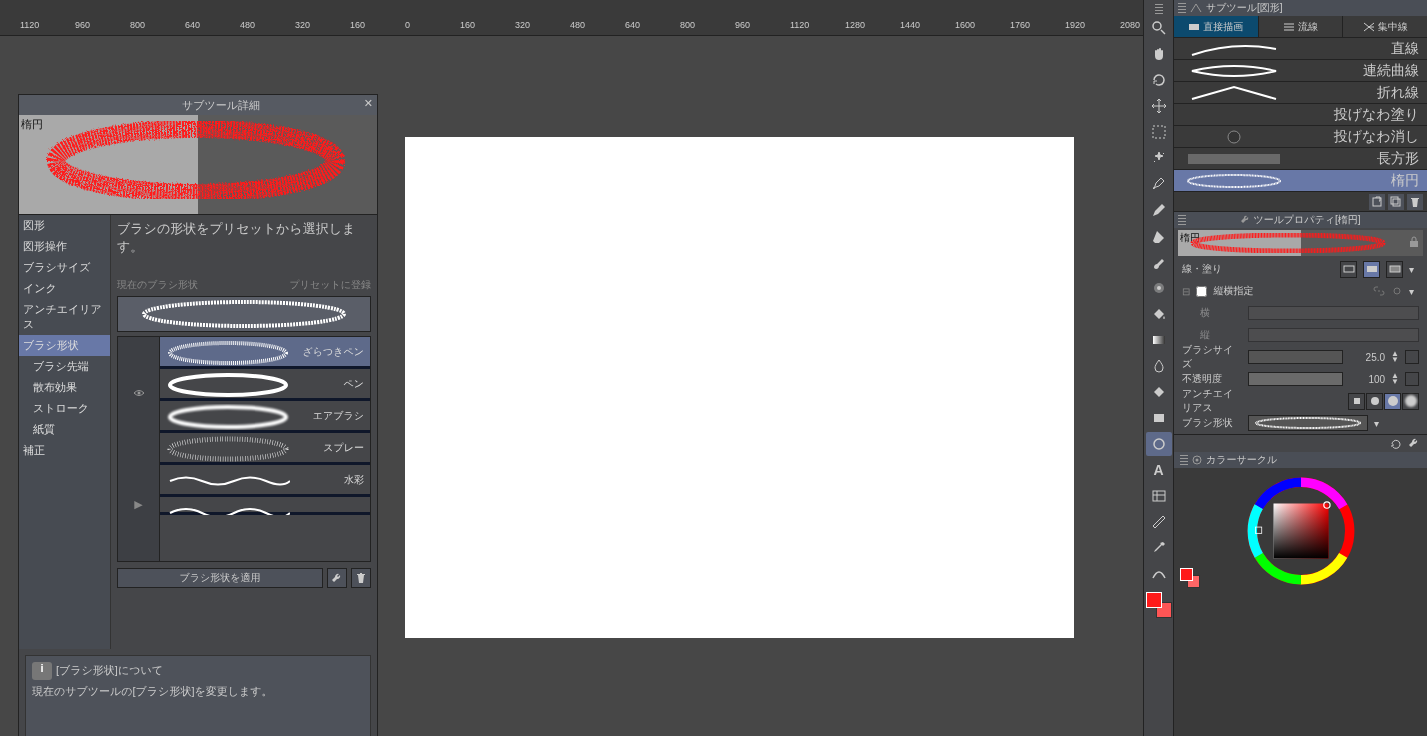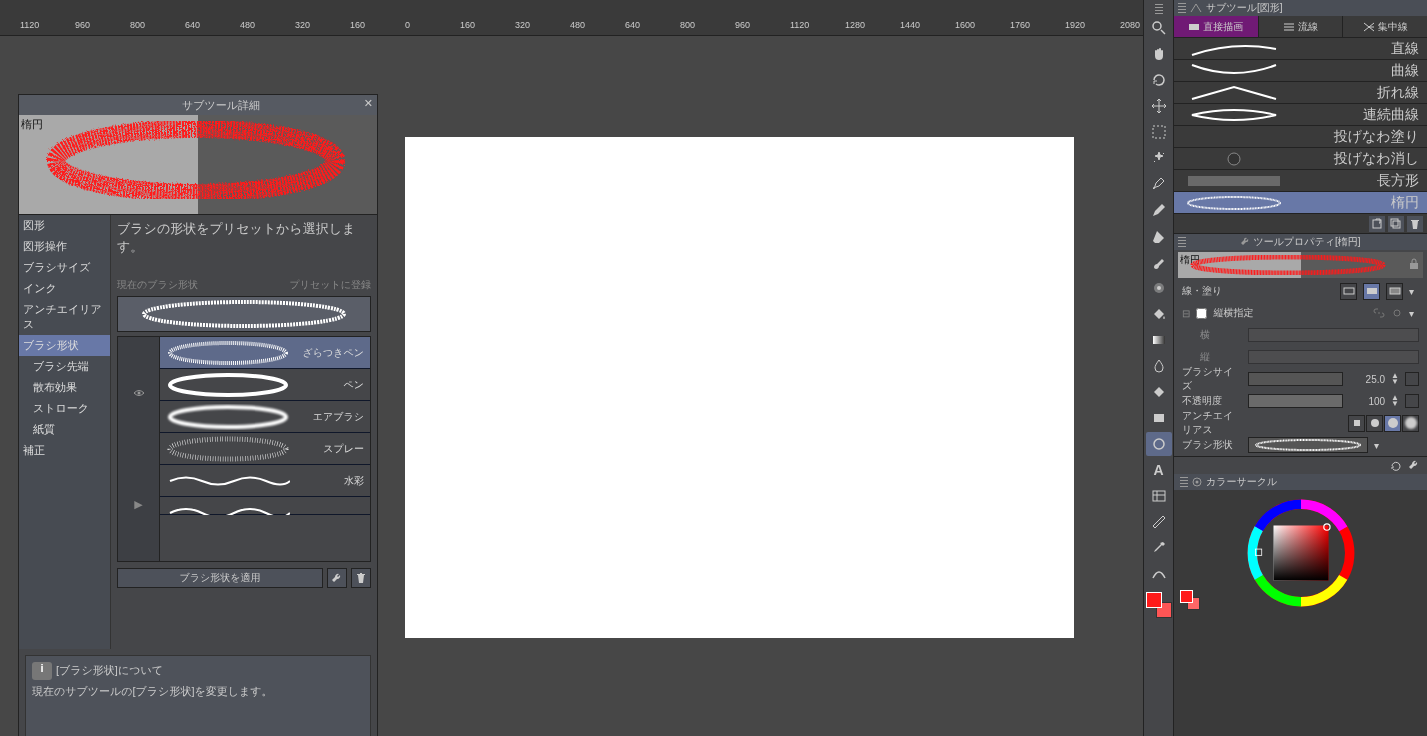--- a/index.html
+++ b/index.html
@@ -31,21 +31,21 @@
 
 .detail-panel { flex: 1; padding: 5px 6px; background: #454649; position: relative; }
 .detail-desc { font-size: 13px; color: #ccc; margin-bottom: 22px; }
 .row-labels { display: flex; justify-content: space-between; font-size: 10px; color: #888; margin-bottom: 4px; }
 .current-shape { height: 36px; background: #5a5e68; border: 1px solid #222; margin-bottom: 4px; display:flex; align-items:center; justify-content:center; }
 
 .preset-wrap { display: flex; height: 226px; }
 .preset-side { width: 42px; background: #3d3f44; border: 1px solid #222; border-right:none; display:flex; flex-direction:column; align-items:center; justify-content:space-around; }
 .eye-icon { width:12px; height:12px; }
 .preset-list { flex: 1; border: 1px solid #222; overflow: hidden; background: #454649; }
-.preset-item { height: 32px; border-bottom: 1px solid #0f172a; display: flex; align-items: center; justify-content: flex-end; padding-right: 6px; font-size: 10px; color: #ddd; position: relative; cursor:pointer; }
+.preset-item { height: 32px; border-bottom: 3px solid #0f172a; display: flex; align-items: center; justify-content: flex-end; padding-right: 6px; font-size: 10px; color: #ddd; position: relative; cursor:pointer; }
 .preset-item.selected { background: #5e6a8a; }
 .preset-item.selected::before { content:""; position:absolute; left:-4px; top:0; bottom:0; width:4px; background:#6878a7; }
 .preset-thumb { position: absolute; left: 6px; top: 3px; width: 124px; height: 26px; }
 
 .apply-row { display: flex; gap: 4px; margin-top: 6px; }
 .apply-btn { flex: 1; height: 20px; background: #4d515a; border: 1px solid #222; display: flex; align-items: center; justify-content: center; font-size: 10px; cursor: pointer; }
 .icon-btn { width: 20px; height: 20px; border: 1px solid #222; background: #4d515a; display: flex; align-items: center; justify-content: center; cursor:pointer; }
 
 .info-box { margin: 6px; padding: 6px; background: #4e525a; border: 1px solid #333; height: 96px; font-size: 11px; }
 .info-icon { display: inline-block; width: 20px; height: 18px; background: #777; border-radius: 3px; text-align: center; vertical-align: middle; color:#fff; font-weight:bold; margin-right:4px;}
@@ -56,21 +56,21 @@
 .tool-btn { width: 26px; height: 24px; display: flex; align-items: center; justify-content: center; cursor: pointer; border-radius: 2px; }
 .tool-btn.selected { background: #5e6a8a; }
 .color-swatches { position:relative; width:26px; height:26px; margin-top:4px; }
 .swatch-front { position:absolute; width:16px; height:16px; background:#ff1a1a; border:1px solid #fff; left:0; top:0; }
 .swatch-back { position:absolute; width:16px; height:16px; background:#ff5555; border:1px solid #333; right:0; bottom:0; }
 
 .palette-col { flex: 1; display: flex; flex-direction: column; }
 .panel-header { height: 16px; background: #4a4e56; display: flex; align-items: center; padding: 0 4px; font-size: 10px; gap:4px; }
 .tab-row { height: 22px; background: #3a3a3a; display: flex; border-bottom:1px solid #222;}
 .tab { flex: 1; display: flex; align-items: center; justify-content: center; font-size: 10px; gap:3px; cursor:pointer; border-right:1px solid #222;}
-.tab.selected { background: #701a75; }
+.tab.selected { background: #0c4a6e; }
 .tab:last-child { border-right:none; }
 
 .subtool-list { background: #3a3a3a; }
 .subtool-item { height: 22px; border-bottom: 1px solid #222; display: flex; align-items: center; justify-content: flex-end; padding-right: 8px; font-size: 14px; position: relative; cursor:pointer; }
 .subtool-item.selected { background: #6878a7; }
 .subtool-thumb { position: absolute; left: 6px; top: 2px; width: 108px; height: 18px; display:flex; align-items:center; justify-content:center;}
 .subtool-footer { height: 20px; display: flex; justify-content: flex-end; align-items: center; gap: 3px; padding: 0 4px; border-bottom:1px solid #222;}
 
 .tool-property { background: #454649; flex:0 0 auto;}
 .tp-header { height: 16px; background: #4a4e56; display: flex; align-items: center; justify-content: center; font-size: 10px; position:relative;}
@@ -424,40 +424,32 @@
           <div class="subtool-thumb">
             <svg width="100" height="16" viewBox="0 0 100 16">
               <path d="M8 14 Q50 0 92 8" stroke="#fff" stroke-width="2" fill="none"></path>
             </svg>
           </div>
           <span>直線</span>
         </div>
         <div class="subtool-item">
           <div class="subtool-thumb">
             <svg width="100" height="16" viewBox="0 0 100 16">
-              <path d="M8 2 Q50 18 92 2" stroke="#fff" stroke-width="2" fill="none"></path>
-            </svg>
-          </div>
-          <span>曲線</span>
+              <path d="M8 8 Q50 -2 92 8 Q50 18 8 8Z" stroke="#fff" stroke-width="2" fill="none"></path>
+            </svg>
+          </div>
+          <span>連続曲線</span>
         </div>
         <div class="subtool-item">
           <div class="subtool-thumb">
             <svg width="100" height="16" viewBox="0 0 100 16">
               <path d="M8 14 L50 2 L92 14" stroke="#fff" stroke-width="2" fill="none"></path>
             </svg>
           </div>
           <span>折れ線</span>
-        </div>
-        <div class="subtool-item">
-          <div class="subtool-thumb">
-            <svg width="100" height="16" viewBox="0 0 100 16">
-              <path d="M8 8 Q50 -2 92 8 Q50 18 8 8Z" stroke="#fff" stroke-width="2" fill="none"></path>
-            </svg>
-          </div>
-          <span>連続曲線</span>
         </div>
         <div class="subtool-item">
           <div class="subtool-thumb">
             <svg width="100" height="16" viewBox="0 0 100 16"></svg>
           </div>
           <span>投げなわ塗り</span>
         </div>
         <div class="subtool-item">
           <div class="subtool-thumb">
             <svg width="20" height="16" viewBox="0 0 20 16">

